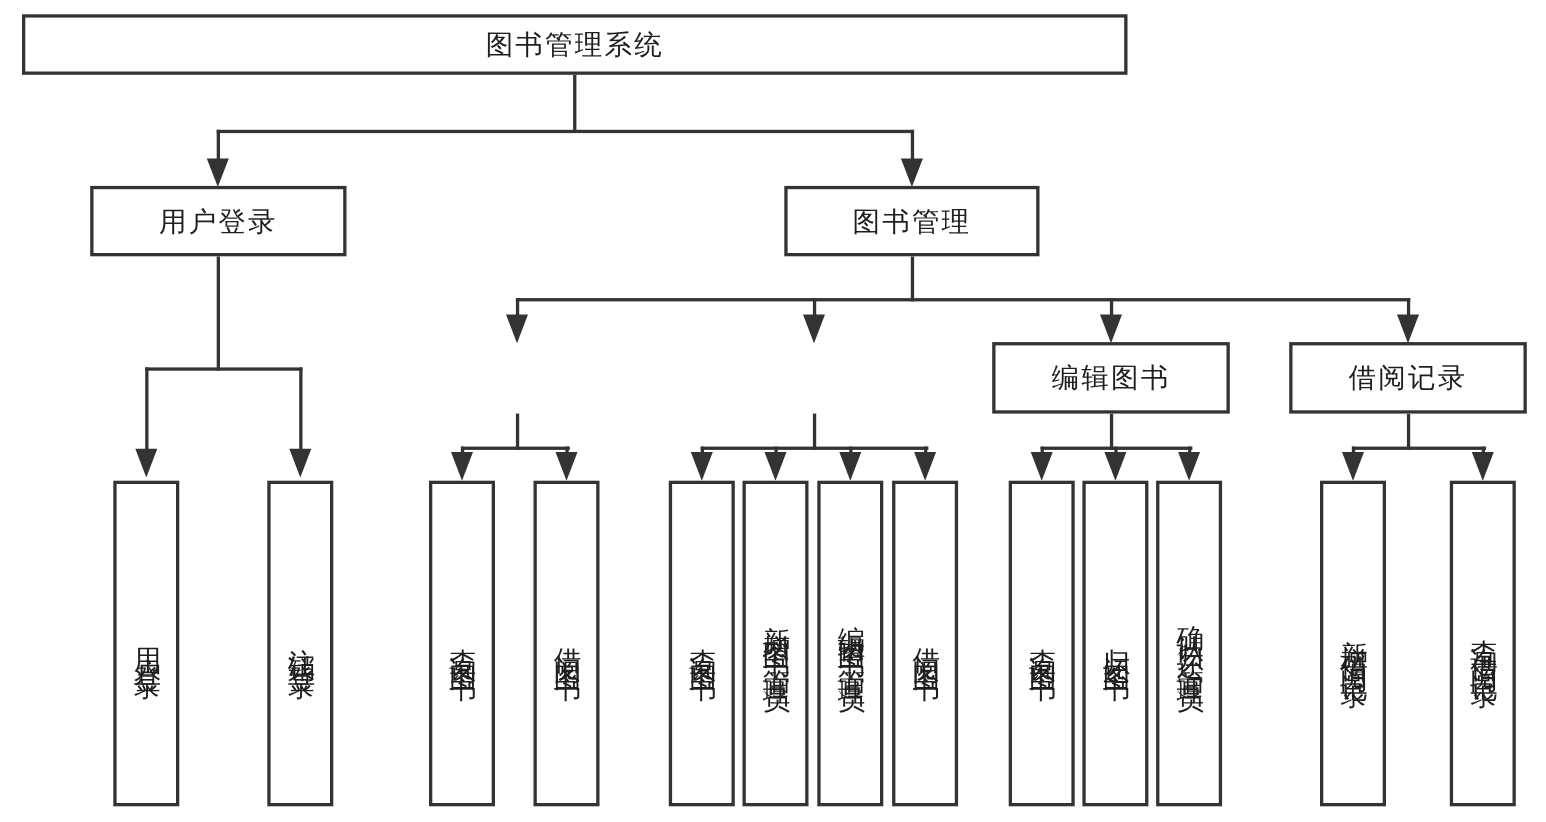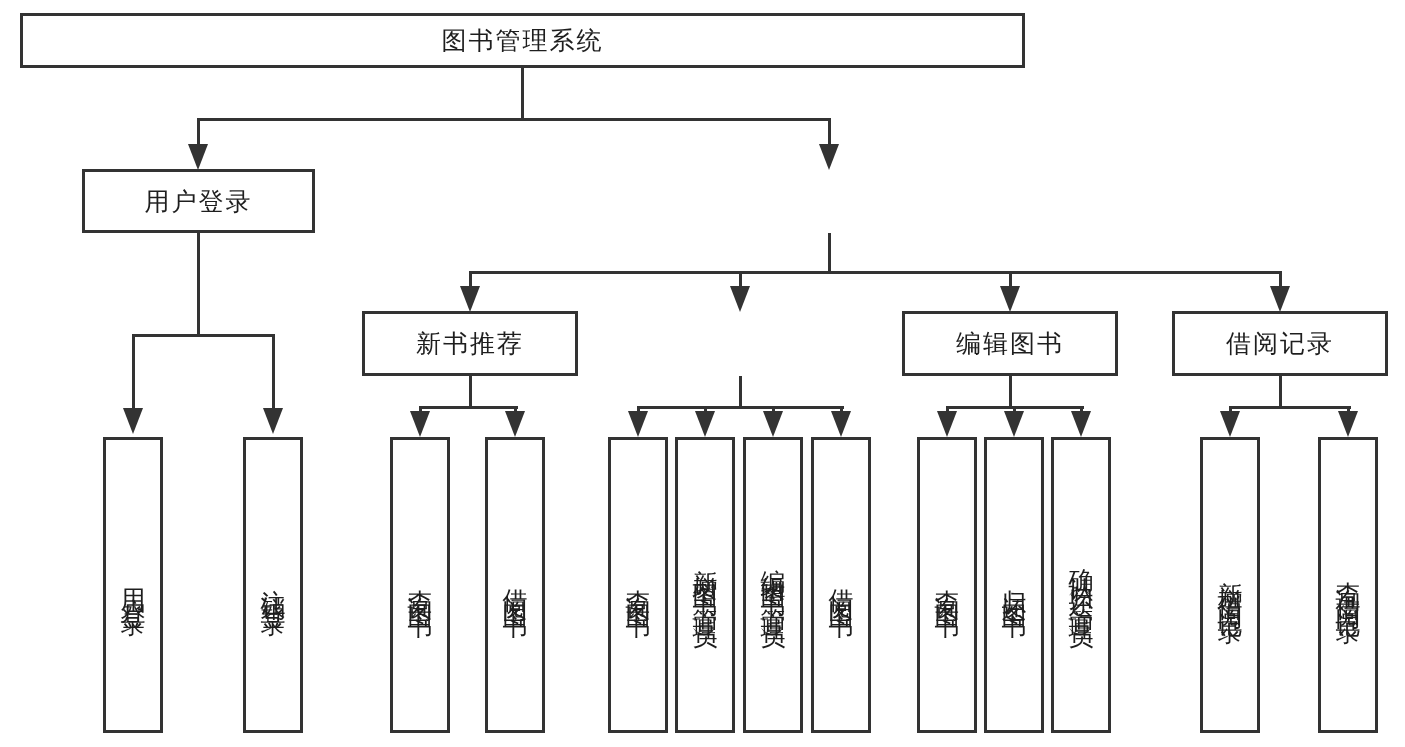--- a/index.html
+++ b/index.html
@@ -102,24 +102,24 @@
   <div class="ln" style="left:1347px;top:406px;width:3px;height:10px"></div>
   <div class="ah" style="left:1338px;top:411px"></div>
 
   <div class="box" style="left:20px;top:13px;width:1005px;height:55px">
     <span class="lbl">图书管理系统</span>
   </div>
 
   <div class="box" style="left:82px;top:169px;width:233px;height:64px">
     <span class="lbl">用户登录</span>
   </div>
+  <div class="box" style="left:713px;top:169px;width:232px;height:64px">
+    <span class="lbl">图书管理</span>
+  </div>
 
-  <div class="box" style="left:362px;top:311px;width:216px;height:65px">
-    <span class="lbl">新书推荐</span>
-  </div>
   <div class="box" style="left:902px;top:311px;width:216px;height:65px">
     <span class="lbl">编辑图书</span>
   </div>
   <div class="box" style="left:1172px;top:311px;width:216px;height:65px">
     <span class="lbl">借阅记录</span>
   </div>
 
   <div class="box vbox" style="left:103px;top:437px;width:60px;height:296px">
     <span class="lbl">用户登录</span>
   </div>

